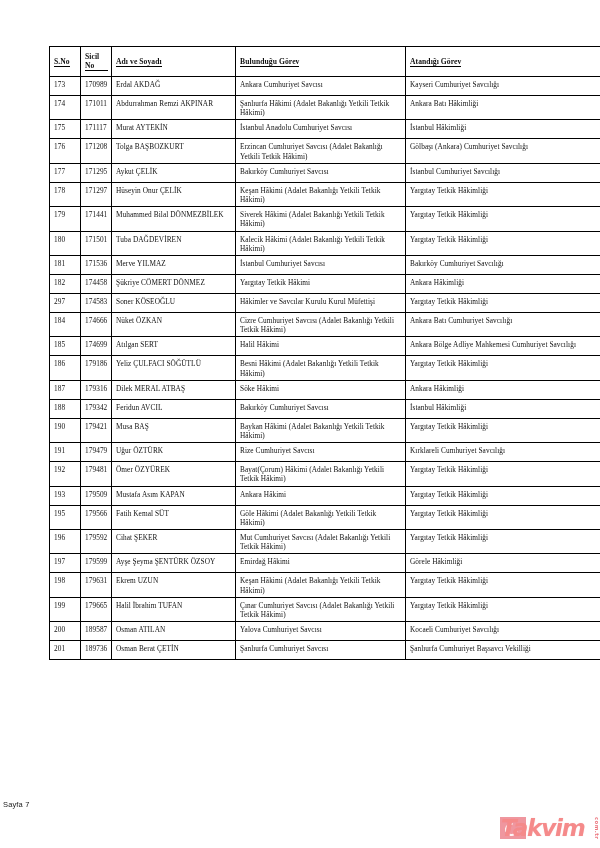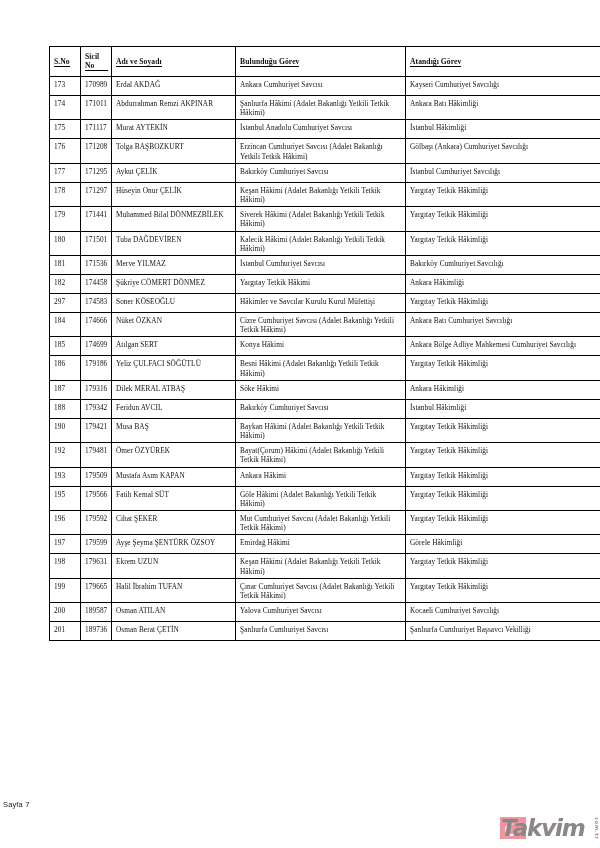--- a/index.html
+++ b/index.html
@@ -134,21 +134,21 @@
   }
   #watermark .wm-word {
     position: absolute;
     left: 1px;
     top: 1px;
     width: 86px;
     font-family: "DejaVu Sans", "Liberation Sans", sans-serif;
     font-size: 23px;
     font-weight: bold;
     font-style: italic;
-    color: #404040;
+    color: #ef4444;
     letter-spacing: -1.2px;
     line-height: 26px;
     text-shadow: 0 0 1px rgba(224,33,47,0.4);
   }
   #watermark .wm-tld {
     position: absolute;
     right: 0px;
     top: 3px;
     font-family: "DejaVu Sans", "Liberation Sans", sans-serif;
     font-size: 5.4px;
@@ -392,21 +392,21 @@
           <td class="c-sno">
             <span class="cell">185</span>
           </td>
           <td class="c-sicil_no">
             <span class="cell">174699</span>
           </td>
           <td class="c-ad_soyad">
             <span class="cell">Atılgan SERT</span>
           </td>
           <td class="c-bulundugu">
-            <span class="cell">Konya Hâkimi</span>
+            <span class="cell">Halil Hâkimi</span>
           </td>
           <td class="c-atandigi">
             <span class="cell">Ankara Bölge Adliye Mahkemesi Cumhuriyet Savcılığı</span>
           </td>
         </tr>
         <tr>
           <td class="c-sno">
             <span class="cell">186</span>
           </td>
           <td class="c-sicil_no">
@@ -464,20 +464,37 @@
             <span class="cell">179421</span>
           </td>
           <td class="c-ad_soyad">
             <span class="cell">Musa BAŞ</span>
           </td>
           <td class="c-bulundugu">
             <span class="cell">Baykan Hâkimi (Adalet Bakanlığı Yetkili Tetkik Hâkimi)</span>
           </td>
           <td class="c-atandigi">
             <span class="cell">Yargıtay Tetkik Hâkimliği</span>
+          </td>
+        </tr>
+        <tr>
+          <td class="c-sno">
+            <span class="cell">191</span>
+          </td>
+          <td class="c-sicil_no">
+            <span class="cell">179479</span>
+          </td>
+          <td class="c-ad_soyad">
+            <span class="cell">Uğur ÖZTÜRK</span>
+          </td>
+          <td class="c-bulundugu">
+            <span class="cell">Rize Cumhuriyet Savcısı</span>
+          </td>
+          <td class="c-atandigi">
+            <span class="cell">Kırklareli Cumhuriyet Savcılığı</span>
           </td>
         </tr>
         <tr>
           <td class="c-sno">
             <span class="cell">192</span>
           </td>
           <td class="c-sicil_no">
             <span class="cell">179481</span>
           </td>
           <td class="c-ad_soyad">

